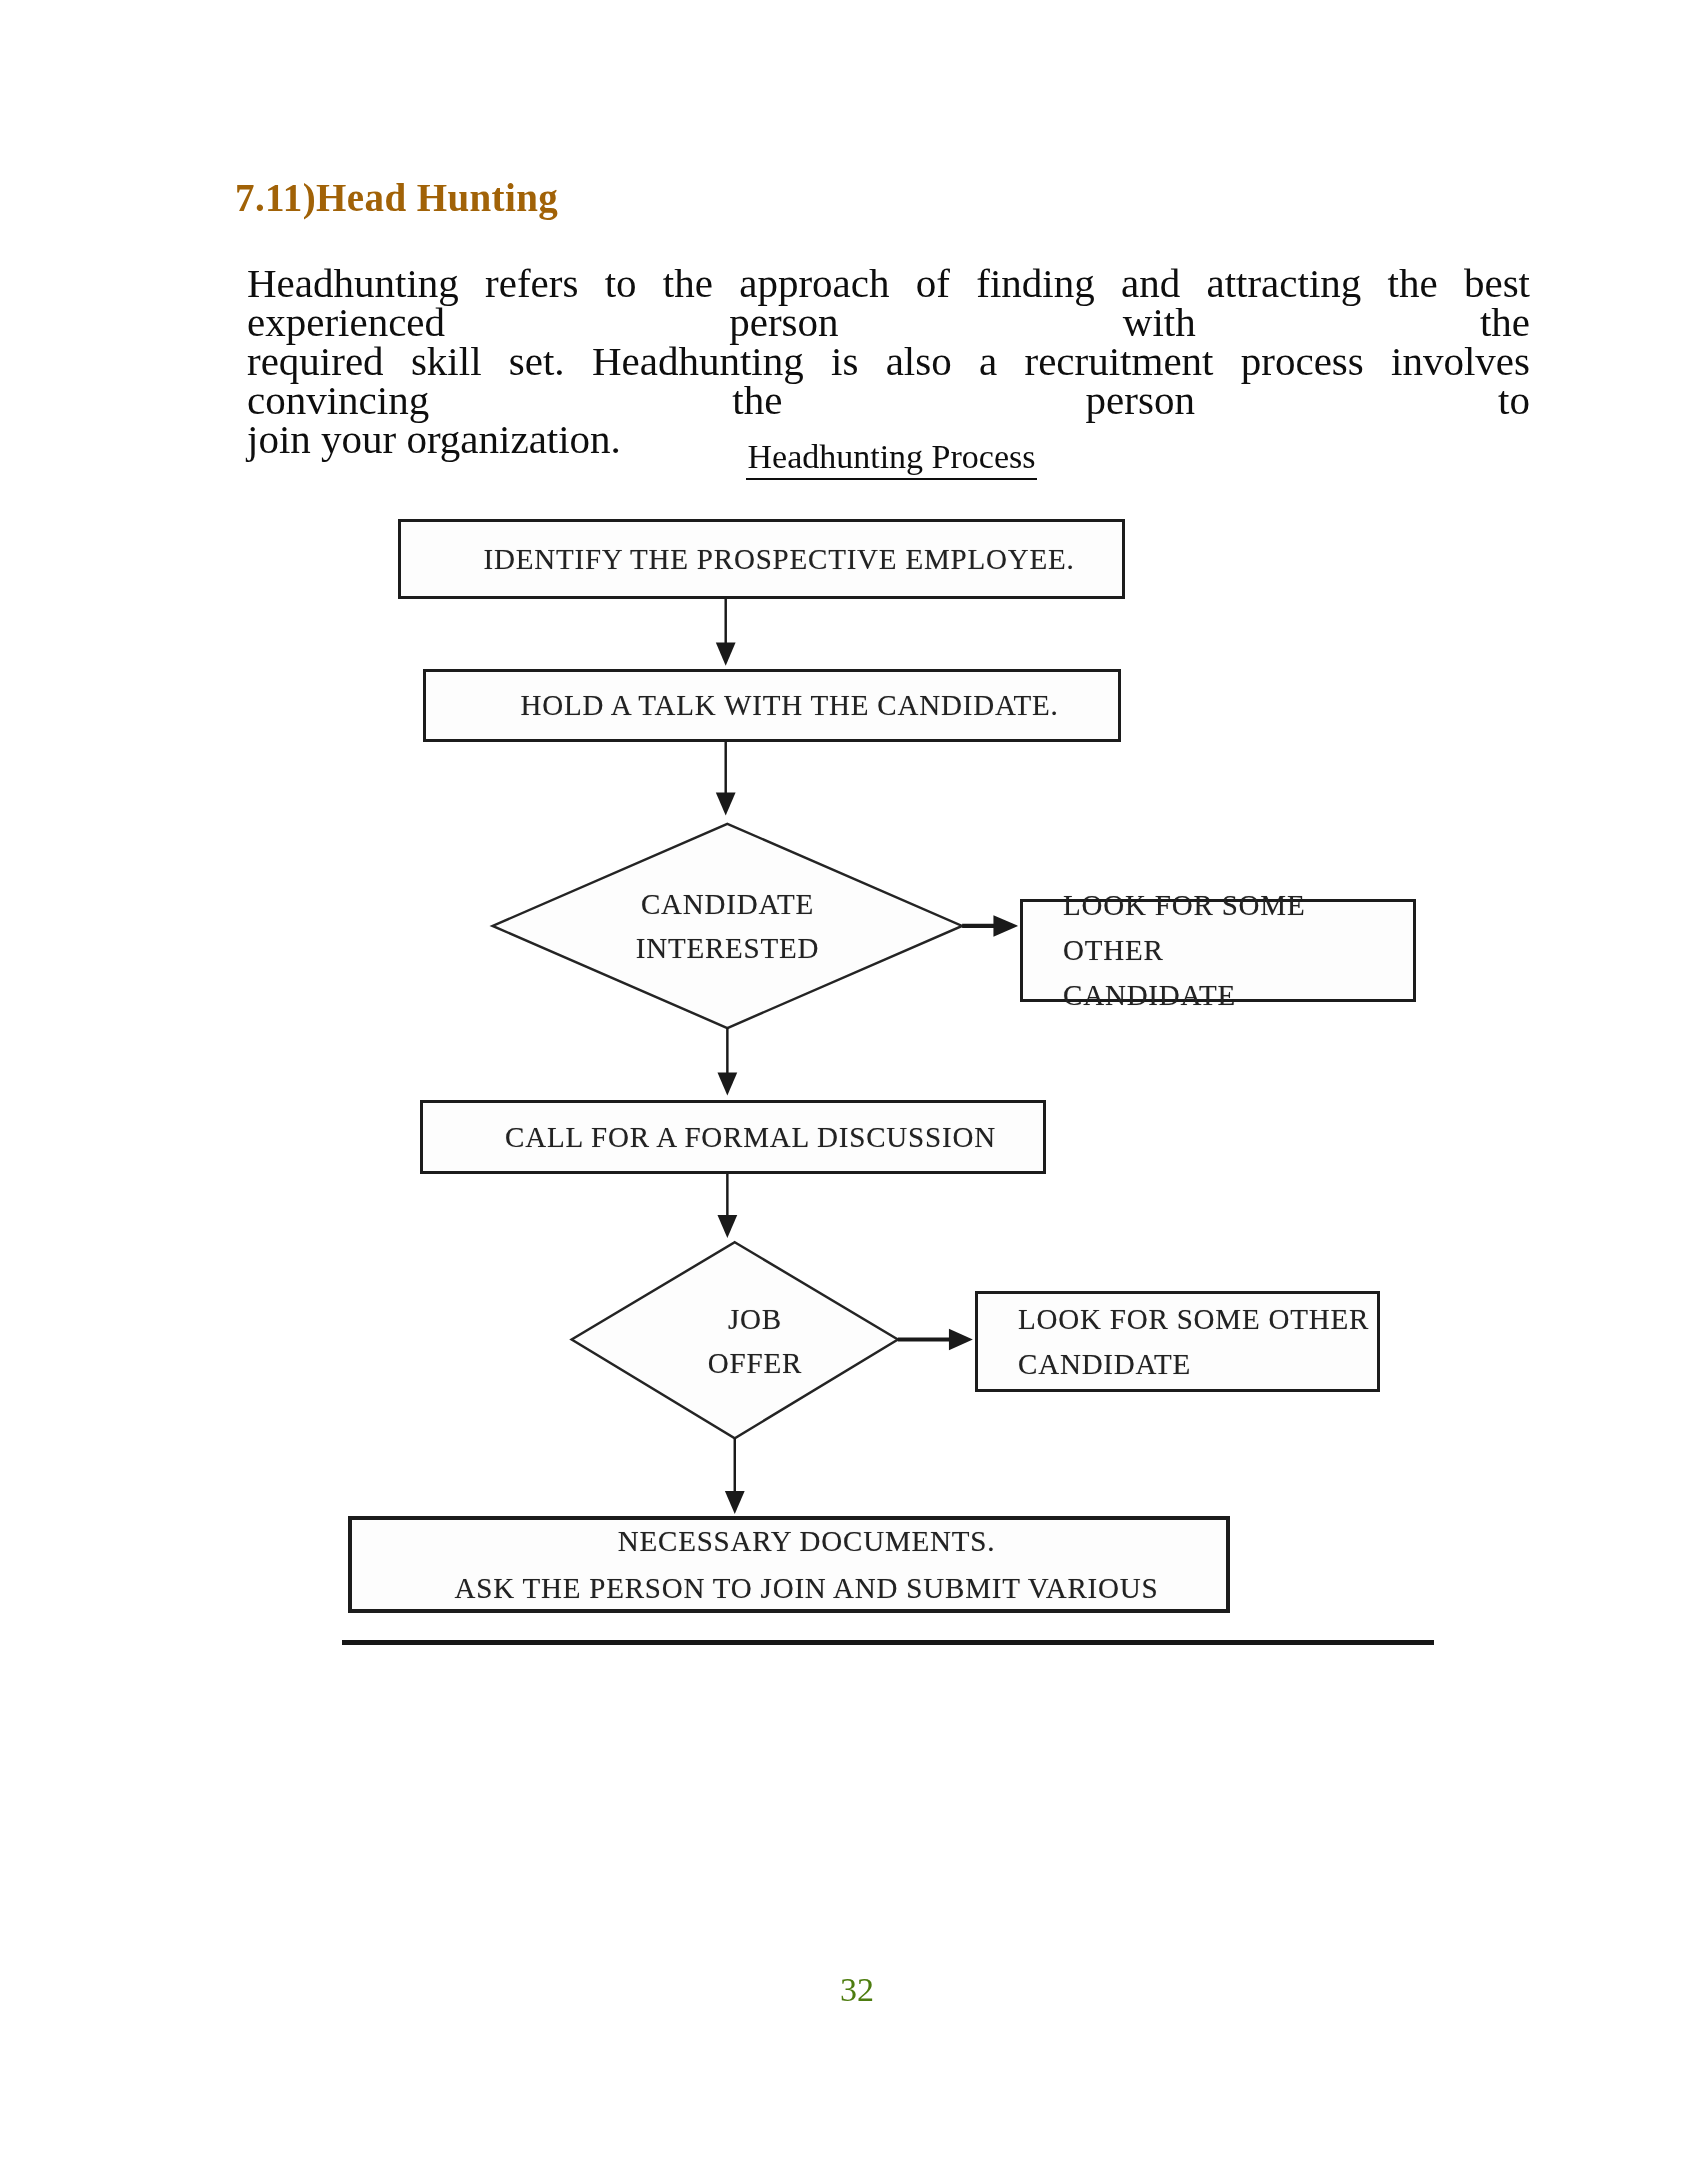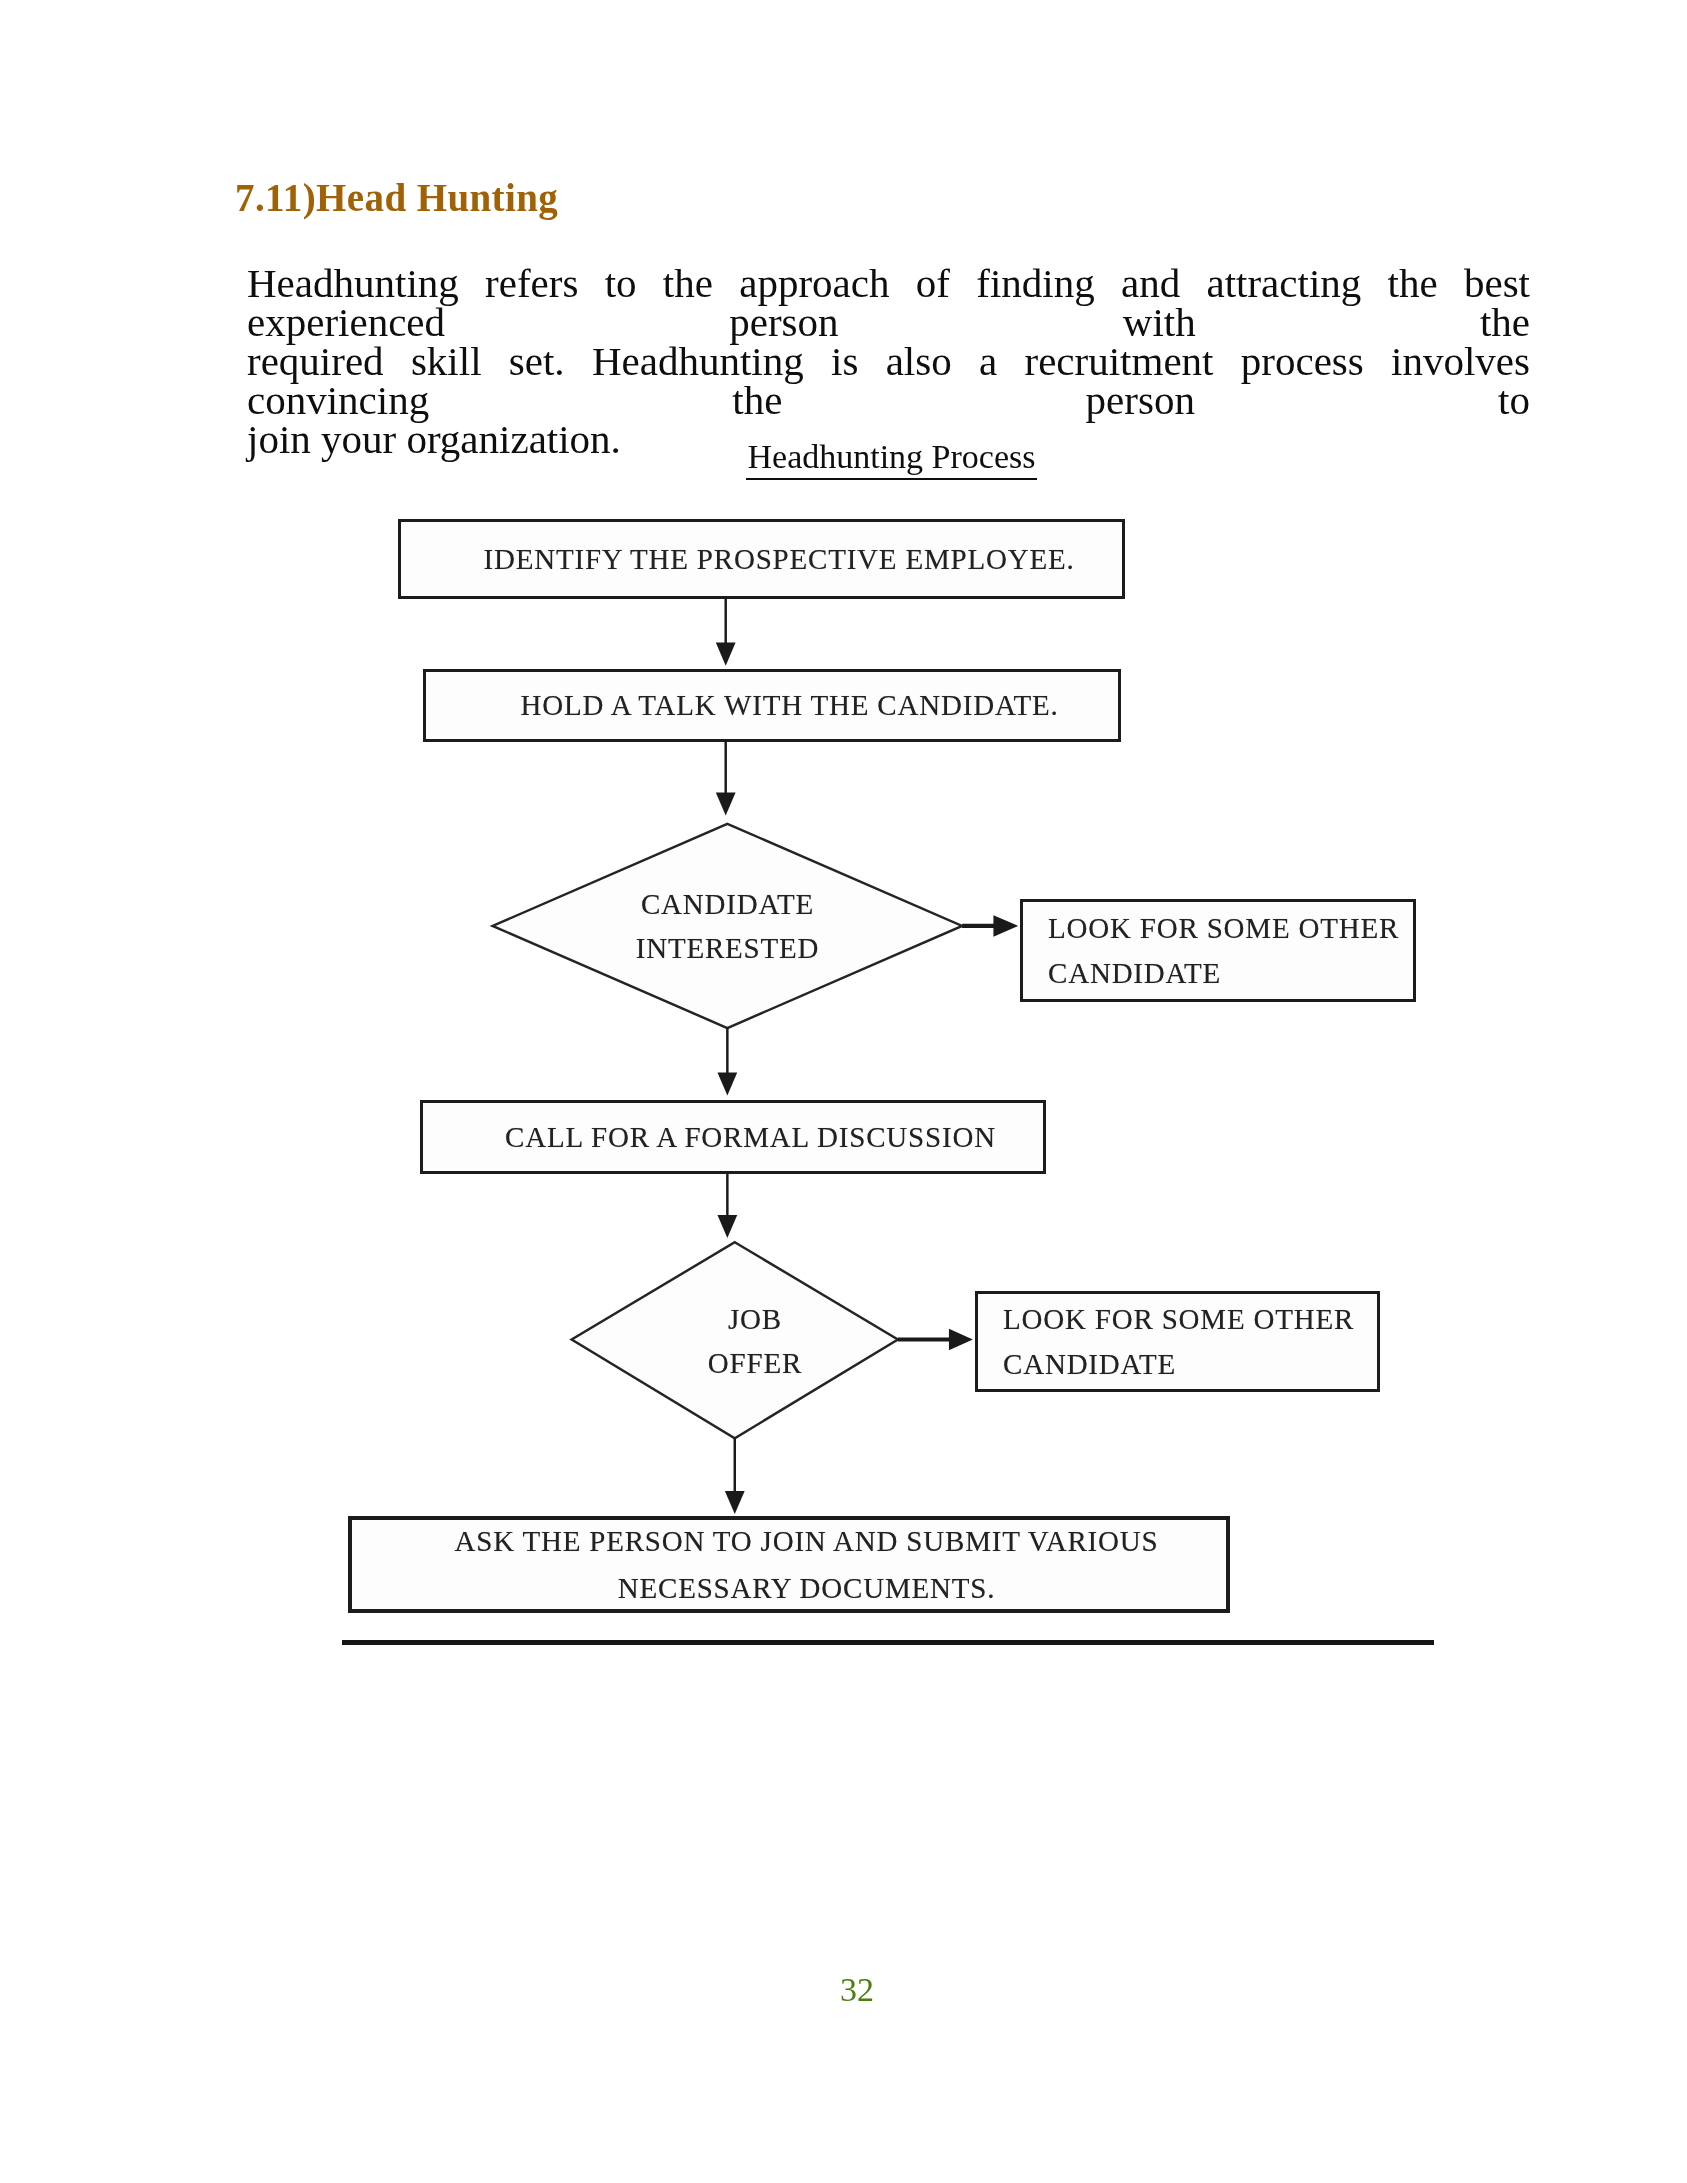--- a/index.html
+++ b/index.html
@@ -73,21 +73,21 @@
     justify-content: center;
     text-align: center;
     font-size: 29px;
     padding-left: 35px;
   }
   .fbox.two-left {
     flex-direction: column;
     align-items: flex-start;
     justify-content: center;
     text-align: left;
-    padding-left: 25px;
+    padding-left: 40px;
     line-height: 45px;
   }
   .fbox.two-center {
     flex-direction: column;
     align-items: center;
     justify-content: center;
     line-height: 47px;
     border-width: 4.1px;
   }
   .dlabel {
@@ -185,22 +185,22 @@
     <span class="pline">JOB</span>
     <span class="pline">OFFER</span>
   </div>
 
   <div class="fbox two-left scan" style="left:975px; top:1291px; width:405px; height:101px;">
     <span class="pline">LOOK FOR SOME OTHER</span>
     <span class="pline">CANDIDATE</span>
   </div>
 
   <div class="fbox two-center scan" style="left:348px; top:1516px; width:882px; height:97px;">
+    <span class="pline">NECESSARY DOCUMENTS.</span>
     <span class="pline">ASK THE PERSON TO JOIN AND SUBMIT VARIOUS</span>
-    <span class="pline">NECESSARY DOCUMENTS.</span>
   </div>
 
   <div class="hrule"></div>
 
   <div class="page-num">32</div>
 
 </div>
 
 
 </body></html>

